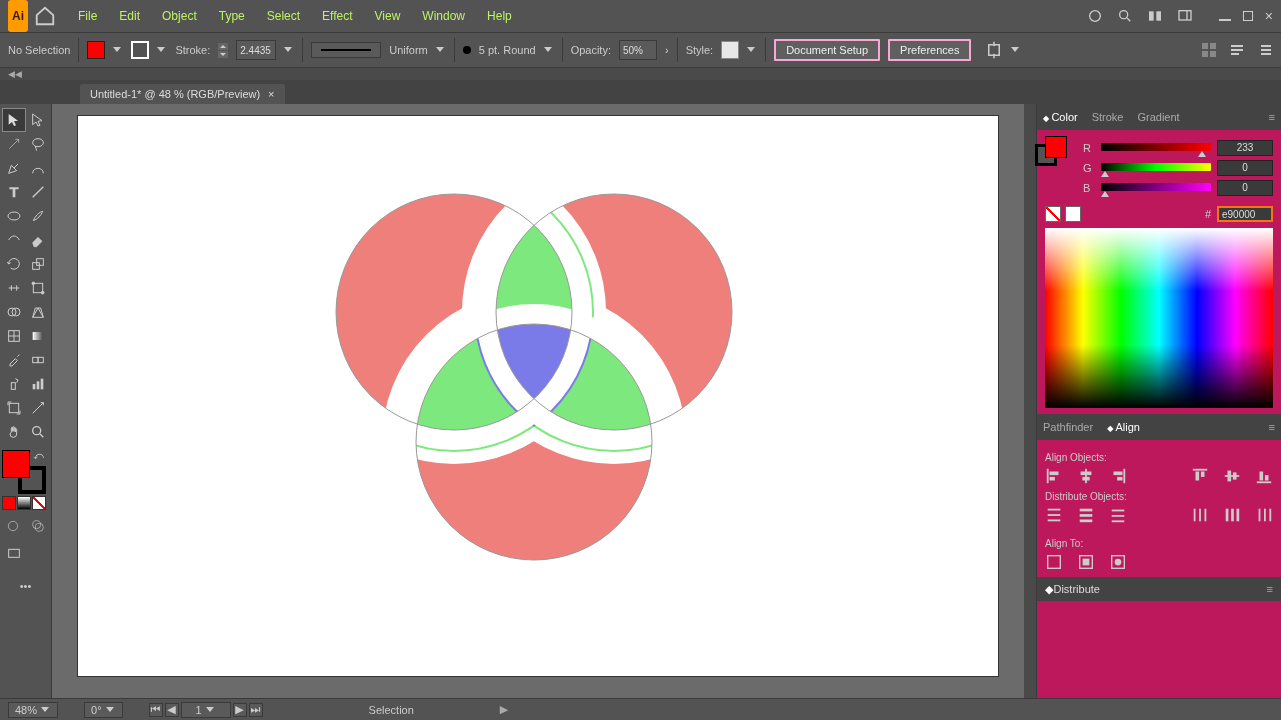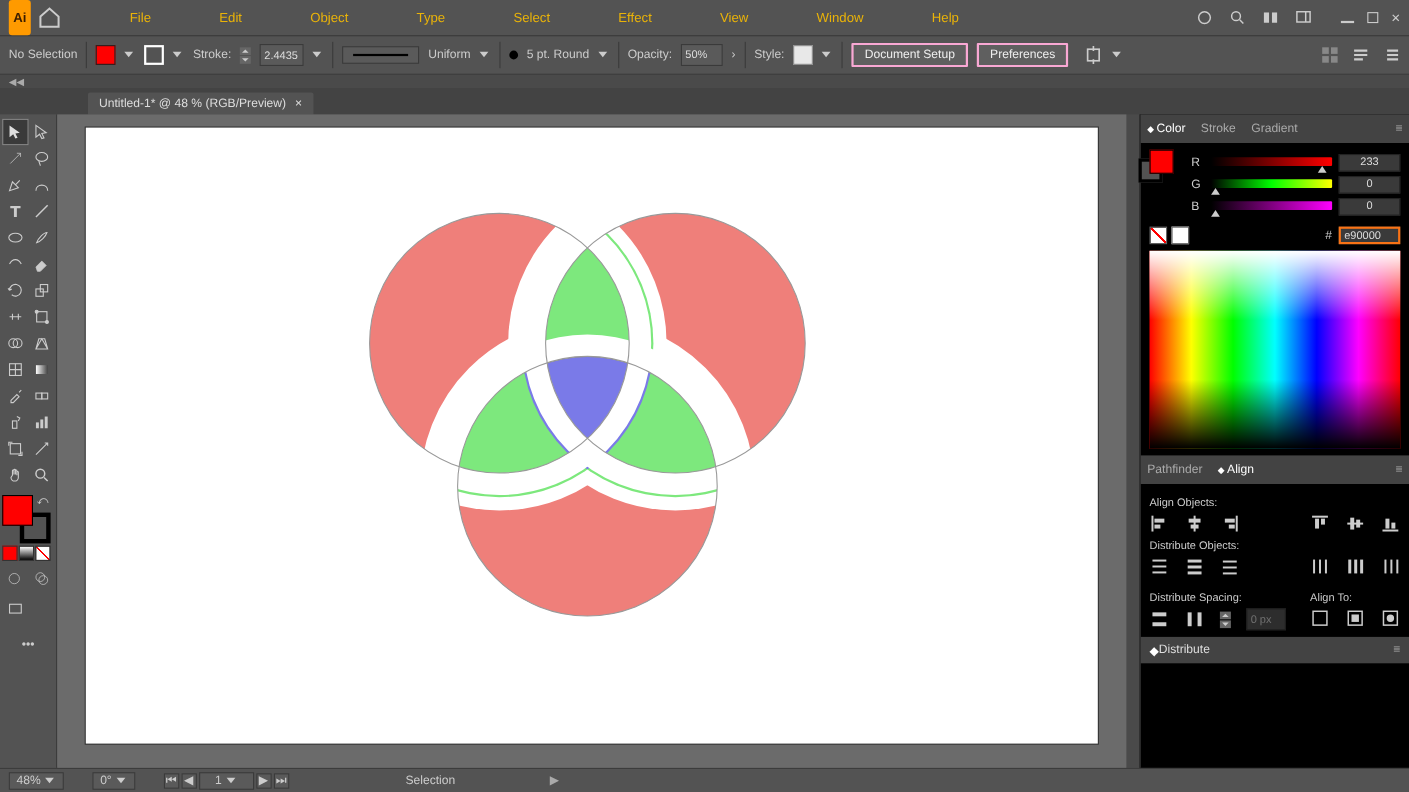--- a/index.html
+++ b/index.html
@@ -2,21 +2,21 @@
 <html><head>
 <meta charset="utf-8">
 <style>
 * { box-sizing: border-box; margin: 0; padding: 0; font-family: "Segoe UI", Tahoma, sans-serif; }
 body { background: #4a4a4a; color: #ddd; font-size: 11px; width: 1281px; height: 720px; overflow: hidden; }
 
 
 .menubar { height: 32px; background: #535353; display: flex; align-items: center; padding: 0 8px; gap: 6px; }
 .app-icon { width: 20px; height: 32px; background: #ff9a00; border-radius: 3px; display: flex; align-items: center; justify-content: center; font-weight: bold; color: #3a1d00; font-size: 12px; }
 .home-ic { width: 22px; height: 22px; display: flex; align-items: center; justify-content: center; color: #ccc; margin-right: 8px; }
-.menu-item { padding: 4px 8px; color: #eab308; cursor: pointer; font-size: 12px; margin-left: 40px; }
+.menu-item { padding: 4px 8px; color: #bef264; cursor: pointer; font-size: 12px; }
 .menubar-right { margin-left: auto; display: flex; align-items: center; gap: 14px; }
 .menubar-right .ic { width: 16px; height: 16px; color: #ccc; }
 .win-ctrl { display: flex; gap: 12px; margin-left: 12px; }
 
 
 .optbar { height: 36px; background: #535353; border-top: 1px solid #3a3a3a; border-bottom: 1px solid #3a3a3a; display: flex; align-items: center; padding: 12px 8px; gap: 8px; }
 .optlabel { color: #ccc; font-size: 11px; }
 .fillswatch { width: 18px; height: 18px; background: #ff0000; border: 1px solid #222; }
 .dd { width: 10px; height: 10px; display: inline-block; }
 .dd::after { content: ""; display: block; width: 0; height: 0; border-left: 4px solid transparent; border-right: 4px solid transparent; border-top: 5px solid #ccc; margin: 2px 0 0 0; }
@@ -51,21 +51,21 @@
 .fillstroke .swap { position: absolute; top: 0; right: 2px; font-size: 10px; color: #ccc; }
 .colormodes { display: flex; gap: 1px; margin-top: 2px; }
 .colormodes div { width: 14px; height: 14px; border: 1px solid #333; }
 
 
 .canvas-wrap { flex: 1; background: #6b6b6b; display: flex; align-items: flex-start; justify-content: center; overflow: hidden; position: relative; }
 .artboard { background: #fff; width: 920px; height: 560px; margin-top: 12px; position: relative; box-shadow: 0 0 0 1px #333; }
 .venn { position: absolute; left: 216px; top: 26px; }
 
 
-.panels { width: 245px; background: #000000; border-left: 1px solid #3a3a3a; display: flex; flex-direction: column; }
+.panels { width: 245px; background: #be185d; border-left: 1px solid #3a3a3a; display: flex; flex-direction: column; }
 .panel-pad { width: 12px; background:#4a4a4a; }
 .panel-tabs { display: flex; background: #434343; height: 26px; align-items: center; padding: 0 6px; gap: 14px; }
 .panel-tabs .tab { color: #aaa; font-size: 11px; cursor: pointer; }
 .panel-tabs .tab.act { color: #fff; }
 .panel-tabs .tab.act::before { content: "◆ "; font-size: 8px; }
 .panel-menu { margin-left: auto; color: #aaa; }
 .panel-body { padding: 6px 8px; }
 .fgsw { width:22px; height:22px; background:#ff0000; border:1px solid #000; position:relative; }
 .bgsw { width:22px; height:22px; border:3px solid #000; background:#535353; position:relative; margin-top:8px; margin-left:-10px; }
 .slider-row { display: flex; align-items: center; gap: 6px; margin: 4px 0; }
@@ -604,38 +604,20 @@
               <rect x="15" y="3" width="3" height="14"></rect>
             </svg>
           <svg class="align-ic" viewBox="0 0 20 20" fill="#ccc">
               <rect x="4" y="3" width="2" height="14"></rect>
               <rect x="10" y="3" width="2" height="14"></rect>
               <rect x="16" y="3" width="2" height="14"></rect>
             </svg>
         </div>
       </div>
       <div style="display:flex;gap:20px;margin-top:8px">
-        <div style="flex:1">
-          <div class="sect">Distribute Spacing:</div>
-          <div class="icon-row" style="align-items:center">
-            <svg class="align-ic" viewBox="0 0 20 20" fill="#ccc">
-                <rect x="3" y="3" width="14" height="4"></rect>
-                <rect x="3" y="13" width="14" height="4"></rect>
-              </svg>
-            <svg class="align-ic" viewBox="0 0 20 20" fill="#ccc">
-                <rect x="3" y="3" width="4" height="14"></rect>
-                <rect x="13" y="3" width="4" height="14"></rect>
-              </svg>
-            <div class="stepper">
-                <div class="up"></div>
-                <div class="dn"></div>
-              </div>
-            <input class="numfield" style="width: 36px; opacity: 0.5;" disabled="" value="0 px">
-          </div>
-        </div>
         <div>
           <div class="sect">Align To:</div>
           <div class="icon-row">
             <svg class="align-ic" viewBox="0 0 20 20" stroke="#ccc" fill="none" stroke-width="1.5">
                 <rect x="3" y="3" width="14" height="14"></rect>
               </svg>
             <svg class="align-ic" viewBox="0 0 20 20" stroke="#ccc" fill="none" stroke-width="1.5">
                 <rect x="3" y="3" width="14" height="14"></rect>
                 <rect x="7" y="7" width="6" height="6" fill="#ccc"></rect>
               </svg>

